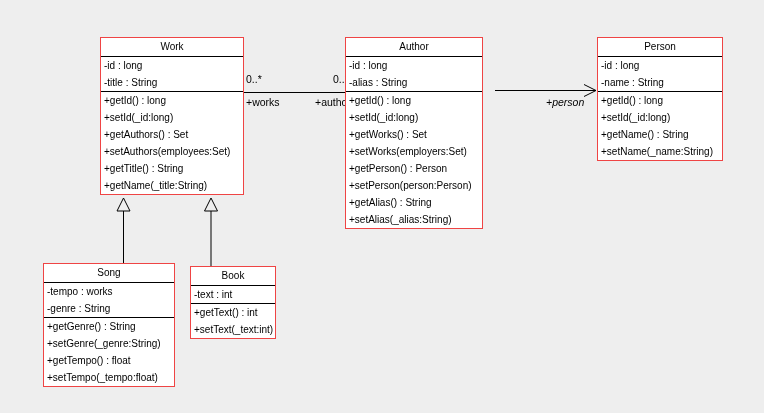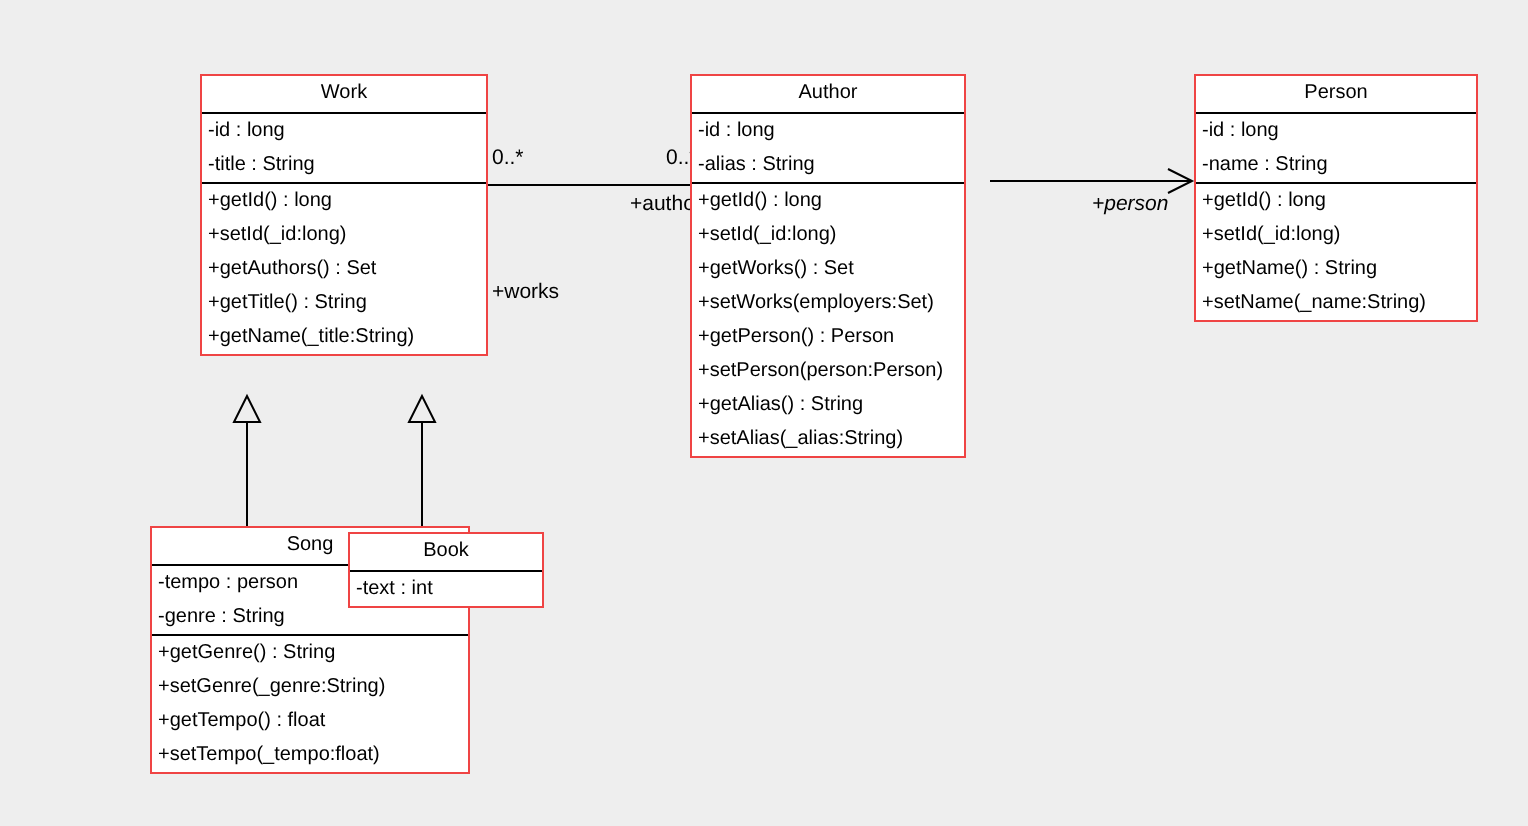--- a/index.html
+++ b/index.html
@@ -47,26 +47,26 @@
   }
   .edge-label {
     position: absolute;
     font-size: 10.5px;
     color: #000000;
     white-space: nowrap;
   }
   
   #class-work   { left: 100px; top: 37px;  width: 144px; }
   #class-author { left: 345px; top: 37px;  width: 138px; }
-  #class-person { left: 597px; top: 37px;  width: 142px; }
-  #class-song   { left: 43px;  top: 263px; width: 160px; margin-left: 32px; }
-  #class-book   { left: 174px; top: 266px; width: 98px;  }
+  #class-person { left: 597px; top: 37px;  width: 126px; }
+  #class-song   { left: 43px;  top: 263px; width: 132px; }
+  #class-book   { left: 190px; top: 266px; width: 86px;  }
   
   #lbl-mult-work     { left: 246px; top: 73px; }
-  #lbl-role-works    { left: 246px; top: 96px; margin-top: 44px; }
+  #lbl-role-works    { left: 246px; top: 96px; }
   #lbl-mult-author   { left: 333px; top: 73px; }
   #lbl-role-authors  { left: 315px; top: 96px; text-align: right; }
   #lbl-role-person   { left: 546px; top: 96px; font-style: italic; }
 </style>
 </head>
 <body>
 
 <div id="canvas">
 
   <svg id="edges-layer" viewBox="0 0 764 413" xmlns="http://www.w3.org/2000/svg">
@@ -100,20 +100,21 @@
   <div id="class-work" class="uml-class">
     <div class="uml-title">Work</div>
     <div class="uml-section">
         <div class="member-row">-id : long</div>
         <div class="member-row">-title : String</div>
       </div>
     <div class="uml-section">
         <div class="member-row">+getId() : long</div>
         <div class="member-row">+setId(_id:long)</div>
         <div class="member-row">+getAuthors() : Set</div>
+        <div class="member-row">+setAuthors(employees:Set)</div>
         <div class="member-row">+getTitle() : String</div>
         <div class="member-row">+getName(_title:String)</div>
       </div>
   </div>
 
   <div id="class-author" class="uml-class">
     <div class="uml-title">Author</div>
     <div class="uml-section">
         <div class="member-row">-id : long</div>
         <div class="member-row">-alias : String</div>
@@ -140,31 +141,35 @@
         <div class="member-row">+getId() : long</div>
         <div class="member-row">+setId(_id:long)</div>
         <div class="member-row">+getName() : String</div>
         <div class="member-row">+setName(_name:String)</div>
       </div>
   </div>
 
   <div id="class-song" class="uml-class">
     <div class="uml-title">Song</div>
     <div class="uml-section">
-        <div class="member-row">-tempo : person</div>
+        <div class="member-row">-tempo : works</div>
         <div class="member-row">-genre : String</div>
       </div>
     <div class="uml-section">
         <div class="member-row">+getGenre() : String</div>
         <div class="member-row">+setGenre(_genre:String)</div>
         <div class="member-row">+getTempo() : float</div>
         <div class="member-row">+setTempo(_tempo:float)</div>
       </div>
   </div>
 
   <div id="class-book" class="uml-class">
     <div class="uml-title">Book</div>
     <div class="uml-section">
         <div class="member-row">-text : int</div>
       </div>
+    <div class="uml-section">
+        <div class="member-row">+getText() : int</div>
+        <div class="member-row">+setText(_text:int)</div>
+      </div>
   </div>
 
 </div>
 
 </body></html>

